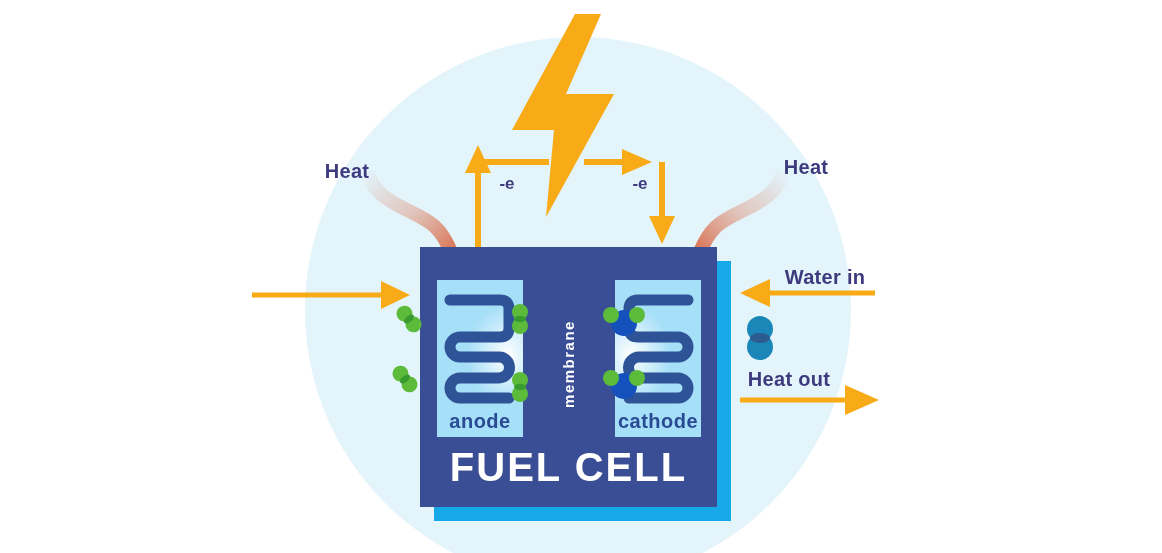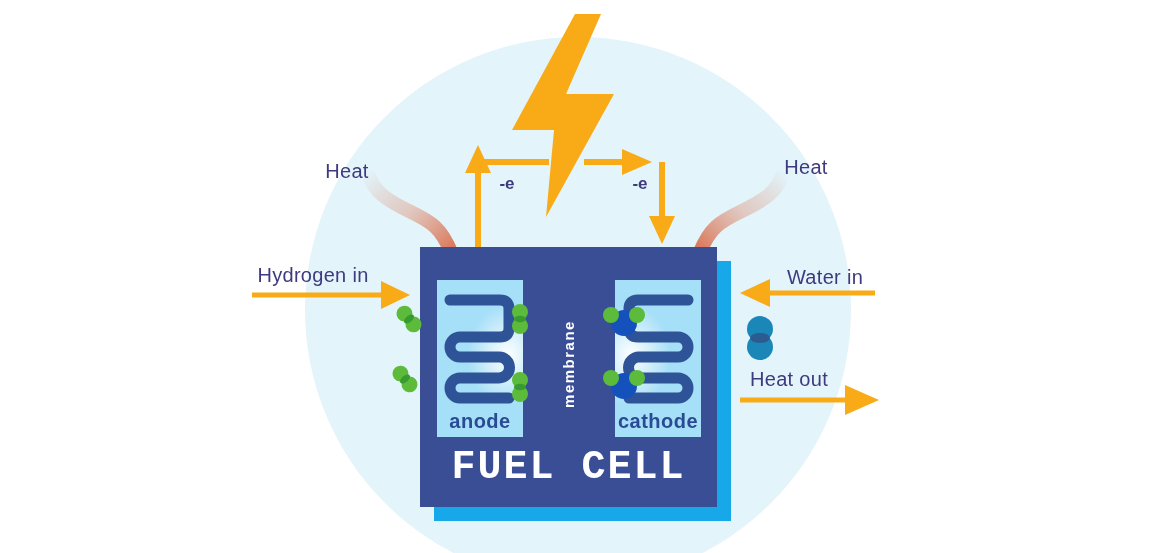--- a/index.html
+++ b/index.html
@@ -6,21 +6,21 @@
   .stage{
     position:relative;width:1162px;height:553px;overflow:hidden;
     font-family:"Liberation Sans",sans-serif;background:#fff;
   }
   .bg-circle{
     position:absolute;left:305px;top:37px;width:546px;height:546px;
     border-radius:50%;background:#E3F4FB;
   }
   .overlay{position:absolute;left:0;top:0;width:1162px;height:553px;}
   .lbl{
-    position:absolute;color:#3E3A7E;font-weight:normal;font-size:20px;
+    position:absolute;color:#3E3A7E;font-weight:bold;font-size:20px;
     text-align:center;white-space:nowrap;letter-spacing:0.3px;
   }
   .lbl-e{position:absolute;color:#3E3A7E;font-weight:bold;font-size:17px;text-align:center;}
   .cell-shadow{
     position:absolute;left:434px;top:261px;width:297px;height:260px;
     background:#17A8E9;
   }
   .cell-box{
     position:absolute;left:420px;top:247px;width:297px;height:260px;
     background:#3A4E96;
@@ -38,21 +38,21 @@
     color:#2B4A94;font-weight:bold;font-size:20px;letter-spacing:0.5px;
   }
   .membrane-label{
     position:absolute;left:89px;top:107px;width:120px;height:20px;
     transform:rotate(-90deg);transform-origin:center;
     color:#ffffff;font-weight:bold;font-size:15px;letter-spacing:1.5px;
     text-align:center;line-height:20px;
   }
   .cell-title{
     position:absolute;left:0;top:198px;width:100%;text-align:center;
-    color:#ffffff;font-weight:bold;font-size:40px;letter-spacing:2px;font-family:Liberation Mono, monospace;
+    color:#ffffff;font-weight:bold;font-size:40px;letter-spacing:2px;
   }
   .molecule{position:absolute;}
 </style>
 </head>
 <body>
 
 <div class="stage">
 
   <div class="bg-circle"></div>
 
@@ -158,17 +158,16 @@
   <svg class="molecule" style="left:745px;top:315px" width="30" height="46">
     <circle cx="15" cy="14" r="13" fill="#1B86B8"></circle>
       <circle cx="15" cy="32" r="13" fill="#1B86B8"></circle>
     <ellipse cx="15" cy="23" rx="10" ry="5" fill="#2C5C8F"></ellipse>
   </svg>
 
   <div class="lbl" style="left:307px;top:160px;width:80px">Heat</div>
   <div class="lbl" style="left:766px;top:156px;width:80px">Heat</div>
   <div class="lbl-e" style="left:487px;top:174px;width:40px">-e</div>
   <div class="lbl-e" style="left:620px;top:174px;width:40px">-e</div>
-  <div class="lbl" style="left:238px;top:264px;width:150px">Hydrogen in</div>
   <div class="lbl" style="left:750px;top:266px;width:150px">Water in</div>
   <div class="lbl" style="left:714px;top:368px;width:150px">Heat out</div>
 
 </div>
 
 </body></html>

